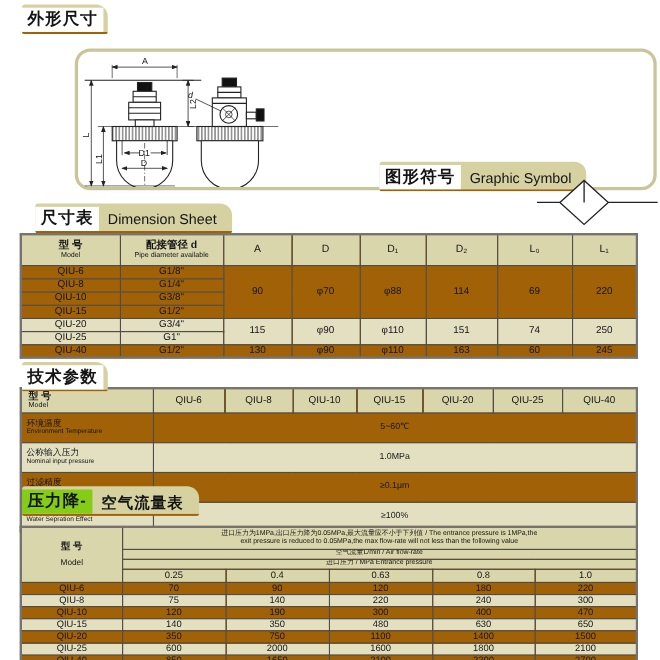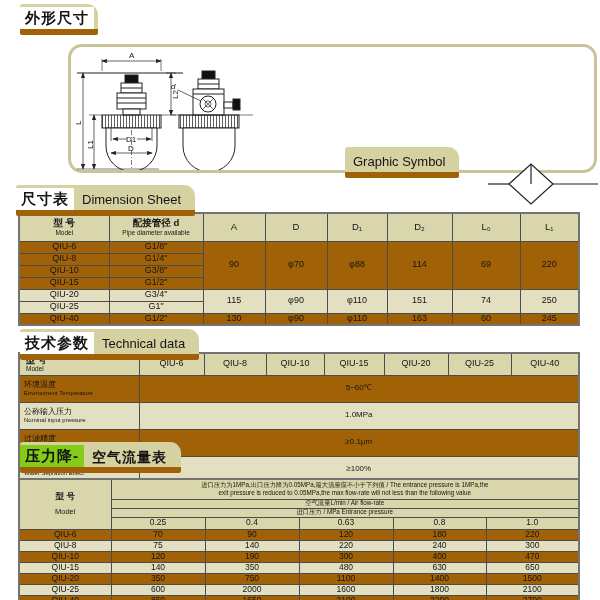--- a/index.html
+++ b/index.html
@@ -4,21 +4,21 @@
 <style>
   html,body{margin:0;padding:0;}
   body{
     width:600px;height:600px;position:relative;background:#ffffff;
     font-family:"Liberation Sans", sans-serif;color:#141414;overflow:hidden;
   }
   
   .tab{
     position:absolute;display:flex;align-items:stretch;z-index:5;
     background:#d5d1a0;border-radius:3px 11px 2px 2px;
-    padding:3px 4px 0 0;border-bottom:6px solid #a16207;box-sizing:border-box;
+    padding:3px 4px 0 0;border-bottom:2px solid #a16207;box-sizing:border-box;
   }
   .tab .zh{
     background:#ffffff;font-weight:bold;font-size:15px;line-height:20px;
     padding:1px 5px;letter-spacing:1px;white-space:nowrap;
   }
   .tab .en{
     font-size:13px;line-height:20px;padding:2px 10px 0 8px;white-space:nowrap;align-self:center;
   }
   .tab .en.zh2{font-weight:bold;font-size:14px;letter-spacing:1px;}
   
@@ -149,35 +149,36 @@
       <text x="14" y="100" transform="rotate(-90 19 97)">L1</text>
       <text x="101" y="50" transform="rotate(-90 105 48)">L2</text>
       <text x="55" y="95">D1</text>
       <text x="57" y="104">D</text>
       <text x="100" y="42" font-style="italic">d</text>
     </g>
   </svg>
 </div>
 
 <div class="tab" style="left:345px;top:147px;">
+  <span class="zh">图形符号</span>
   <span class="en">Graphic Symbol</span>
 </div>
 
 <div id="symbol-wrap">
   <svg width="110" height="46" viewBox="0 0 110 46">
     <g stroke="#222" stroke-width="1.2" fill="none">
       <line x1="0" y1="22" x2="21" y2="22"></line>
       <line x1="65" y1="22" x2="110" y2="22"></line>
       <path d="M21,22 L43,2 L65,22 L43,42 Z" fill="#fff"></path>
       <line x1="43" y1="2" x2="43" y2="22"></line>
     </g>
   </svg>
 </div>
 
-<div class="tab" style="left:16px;top:185px;">
+<div class="tab" style="left:32px;top:185px;">
   <span class="zh">尺寸表</span>
   <span class="en">Dimension Sheet</span>
 </div>
 
 <table id="dim-table">
   <colgroup>
     <col style="width:90px">
       <col style="width:94px">
       <col style="width:62px">
       <col style="width:62px">
@@ -247,21 +248,20 @@
     <td>φ110</td>
     <td>163</td>
     <td>60</td>
     <td>245</td>
   </tr>
 </tbody>
   </table>
 
 <div class="tab" style="left:20px;top:329px;justify-content:center;">
   <span class="zh">技术参数</span>
-  <span class="en">Technical data</span>
 </div>
 
 <table id="tech-table">
   <colgroup>
     <col style="width:120px">
       <col style="width:65px">
       <col style="width:62px">
       <col style="width:58px">
     <col style="width:60px">
       <col style="width:64px">

